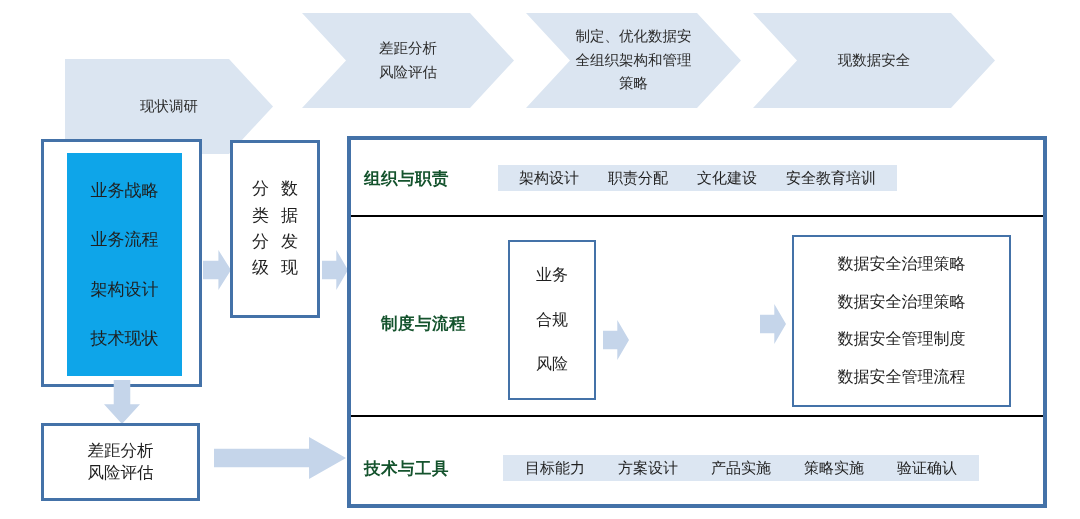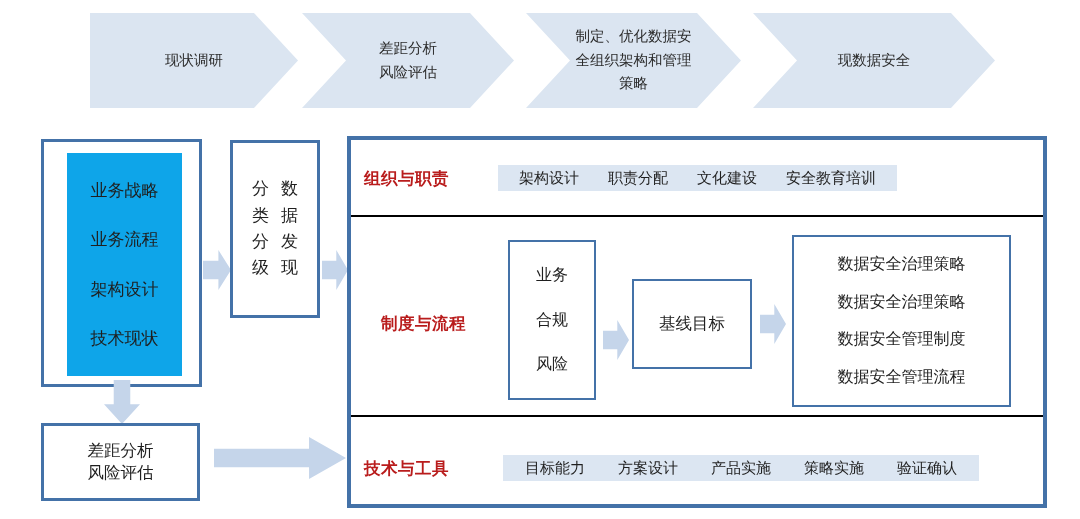--- a/index.html
+++ b/index.html
@@ -138,21 +138,21 @@
     position: absolute;
     left: 0;
     right: 0;
     height: 2px;
     background: #000000;
   }
   .row-label {
     position: absolute;
     font-size: 16.5px;
     font-weight: bold;
-    color: #b91c1c;
+    color: #14532d;
     white-space: nowrap;
     letter-spacing: 0.5px;
   }
   .tag {
     position: absolute;
     background: #dce6f2;
     font-size: 15px;
     color: #1f1f1f;
     white-space: nowrap;
     display: flex;
@@ -175,21 +175,21 @@
     white-space: nowrap;
   }
 </style>
 </head>
 <body>
 
 <div id="canvas">
 
   <div>
 
-    <div class="chev start" style="left:90px; width:208px;">
+    <div class="chev start" style="left:65px; width:208px;margin-top:46px;">
       <div class="chev-body">
         <div>现状调研</div>
       </div>
     </div>
 
     <div class="chev mid" style="left:302px; width:212px;">
       <div class="chev-body">
         <div>差距分析</div>
         <div>风险评估</div>
       </div>
@@ -269,25 +269,20 @@
     <div class="box thin" style="left:157px; top:100px; width:88px; height:160px;">
       <div class="list-box-rows">
         <div class="line">业务</div>
         <div class="line">合规</div>
         <div class="line">风险</div>
       </div>
     </div>
 
     <div class="arrow-r sm" style="left:252px; top:298px; width:26px; height:40px; top:180px;"></div>
 
-    <div class="box thin" style="left:281px; top:139px; width:120px; height:90px;">
-      <div class="box-rows">
-        <div class="line">基线目标</div>
-      </div>
-    </div>
 
     <div class="arrow-r sm" style="left:409px; top:164px; width:26px; height:40px;"></div>
 
     <div class="box thin" style="left:441px; top:95px; width:219px; height:172px;">
       <div class="list-box-rows">
         <div class="line">数据安全治理策略</div>
         <div class="line">数据安全治理策略</div>
         <div class="line">数据安全管理制度</div>
         <div class="line">数据安全管理流程</div>
       </div>

